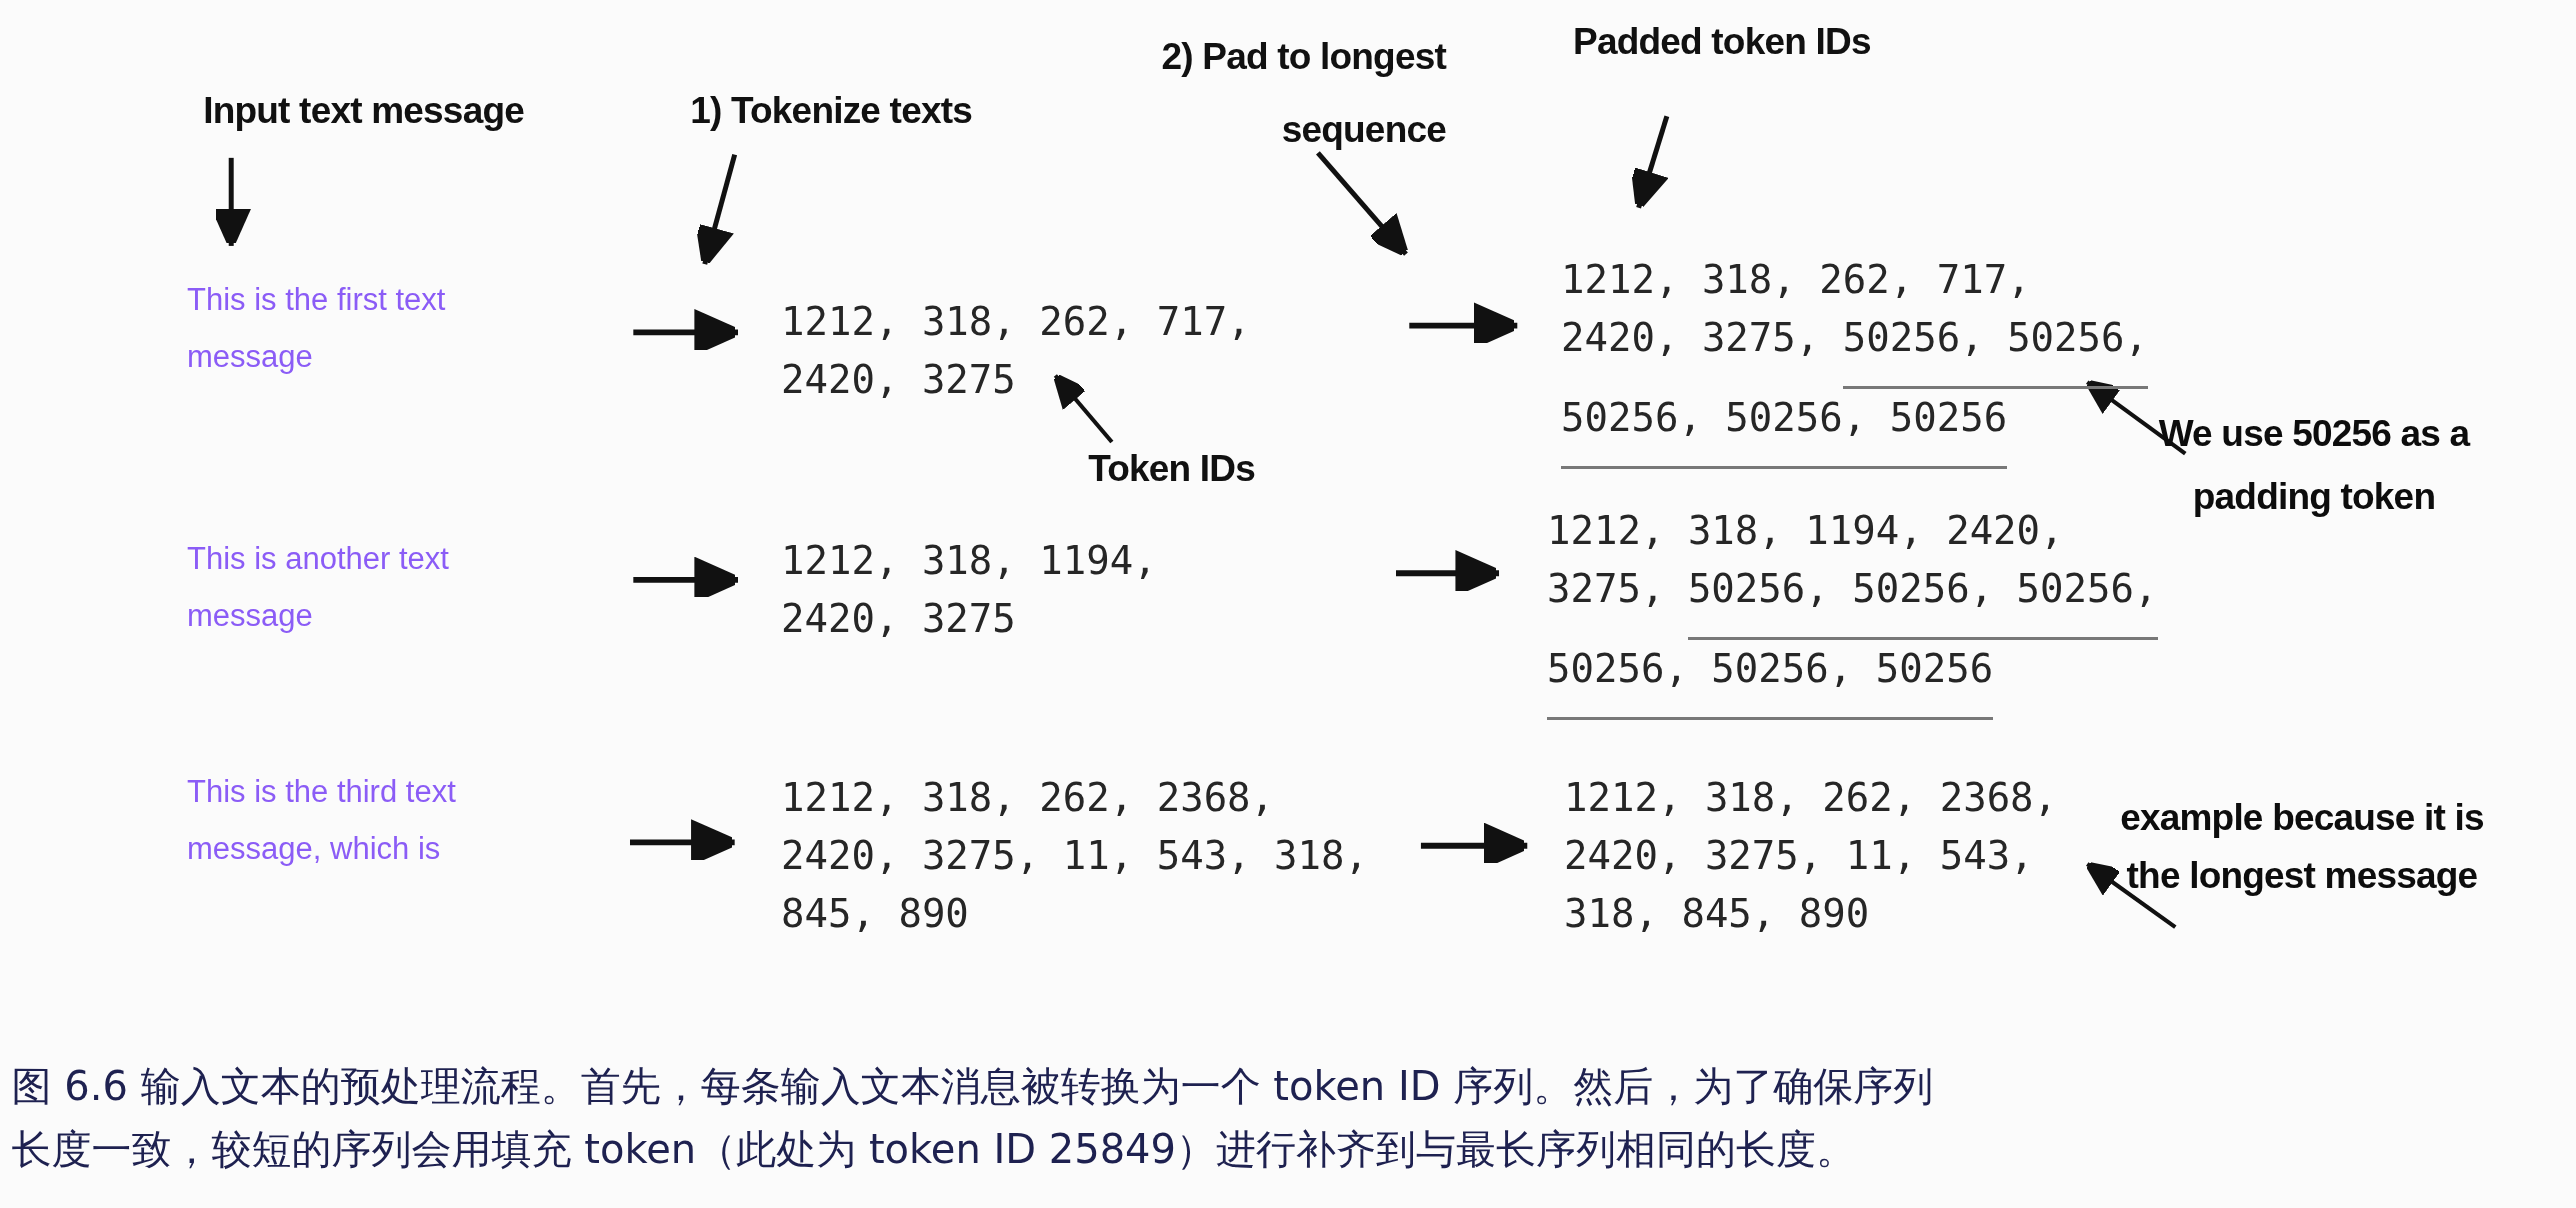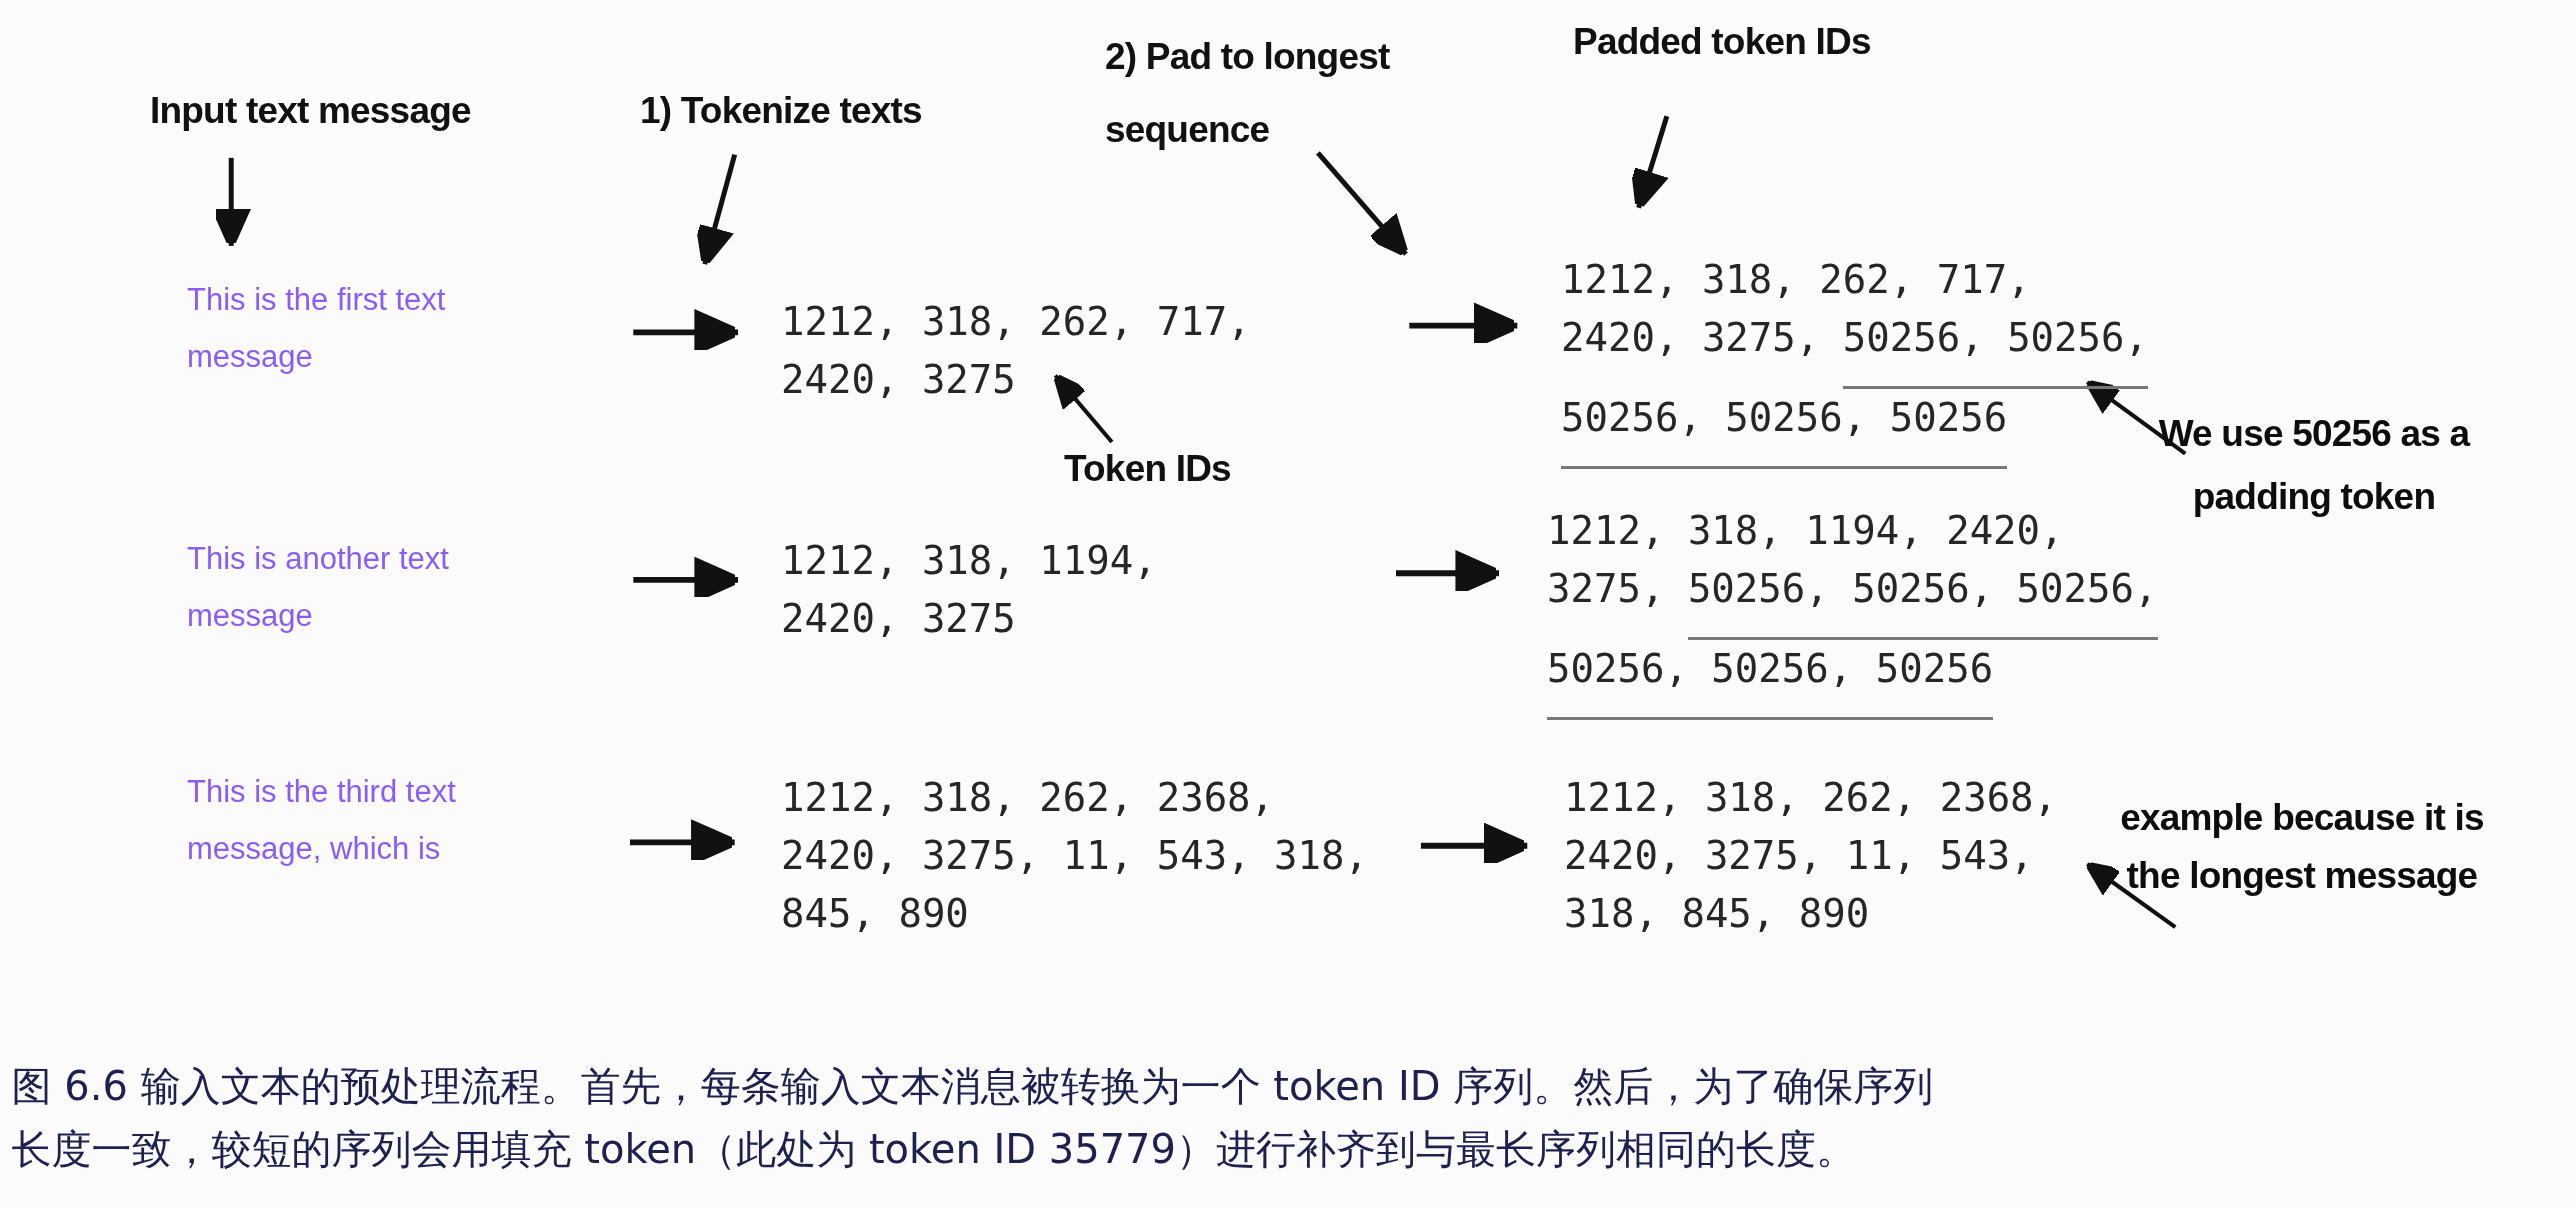--- a/index.html
+++ b/index.html
@@ -3,21 +3,21 @@
 <meta charset="utf-8">
 <style>
   html,body{margin:0;padding:0;}
   body{
     width:2576px;height:1208px;background:#fbfbfb;overflow:hidden;
     font-family:"Liberation Sans",sans-serif;position:relative;
   }
   .abs{position:absolute;}
   .lbl{
     font-weight:bold;font-size:37px;color:#111;letter-spacing:-0.8px;
-    text-align:left;line-height:1.1;white-space:nowrap;
+    text-align:right;line-height:1.1;white-space:nowrap;
   }
   .body-text{
     font-size:31px;color:#8b5cf6;line-height:57px;white-space:nowrap;
   }
   .mono{
     font-family:"DejaVu Sans Mono","Liberation Mono",monospace;
     font-size:39px;color:#262626;line-height:58px;white-space:nowrap;
   }
   .u{
     display:inline-block;border-bottom:3.3px solid #787878;padding-bottom:19px;
@@ -114,15 +114,15 @@
   <div>padding token</div>
 </div>
 
 <div class="abs note" style="left:2111px;top:789px;width:382px;line-height:58px;">
   <div>example because it is</div>
   <div>the longest message</div>
 </div>
 
 <div class="abs" style="left:11.6px;top:1055px;width:2559px;">
   <div class="caption-line">图 6.6 输入文本的预处理流程。首先，每条输入文本消息被转换为一个 token ID 序列。然后，为了确保序列</div>
-  <div class="caption-line">长度一致，较短的序列会用填充 token（此处为 token ID 35779）进行补齐到与最长序列相同的长度。</div>
+  <div class="caption-line">长度一致，较短的序列会用填充 token（此处为 token ID 25849）进行补齐到与最长序列相同的长度。</div>
 </div>
 
 
 </body></html>

